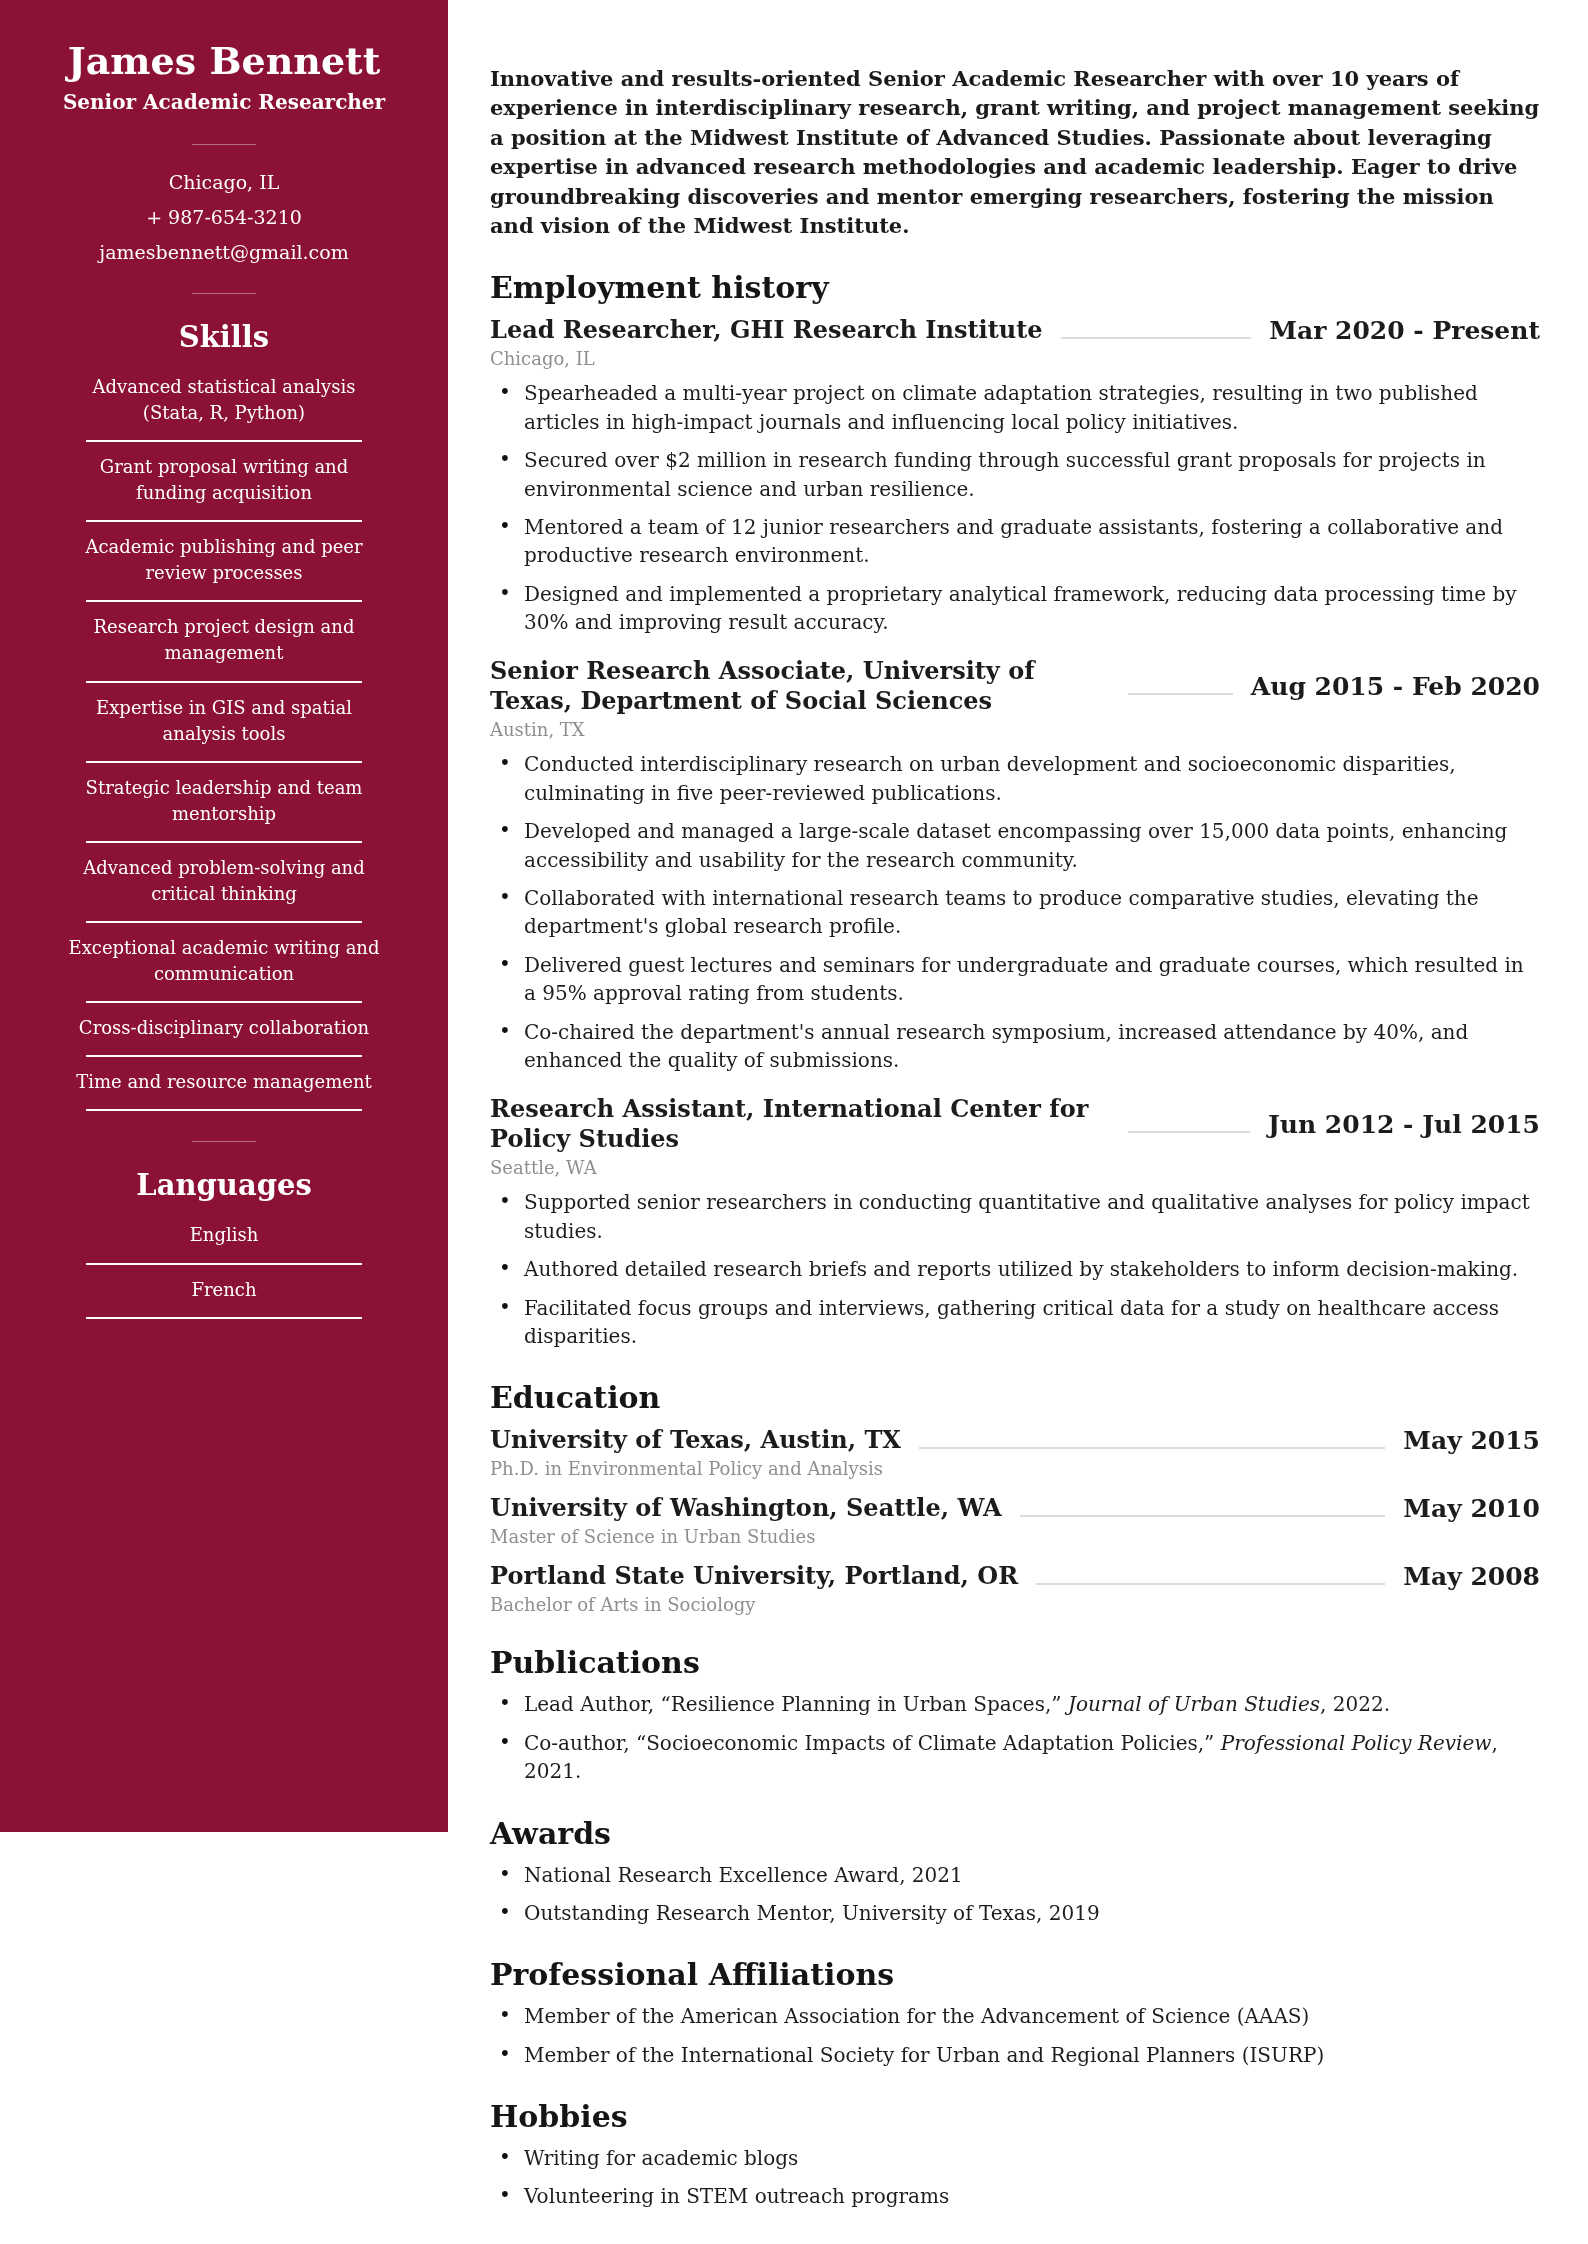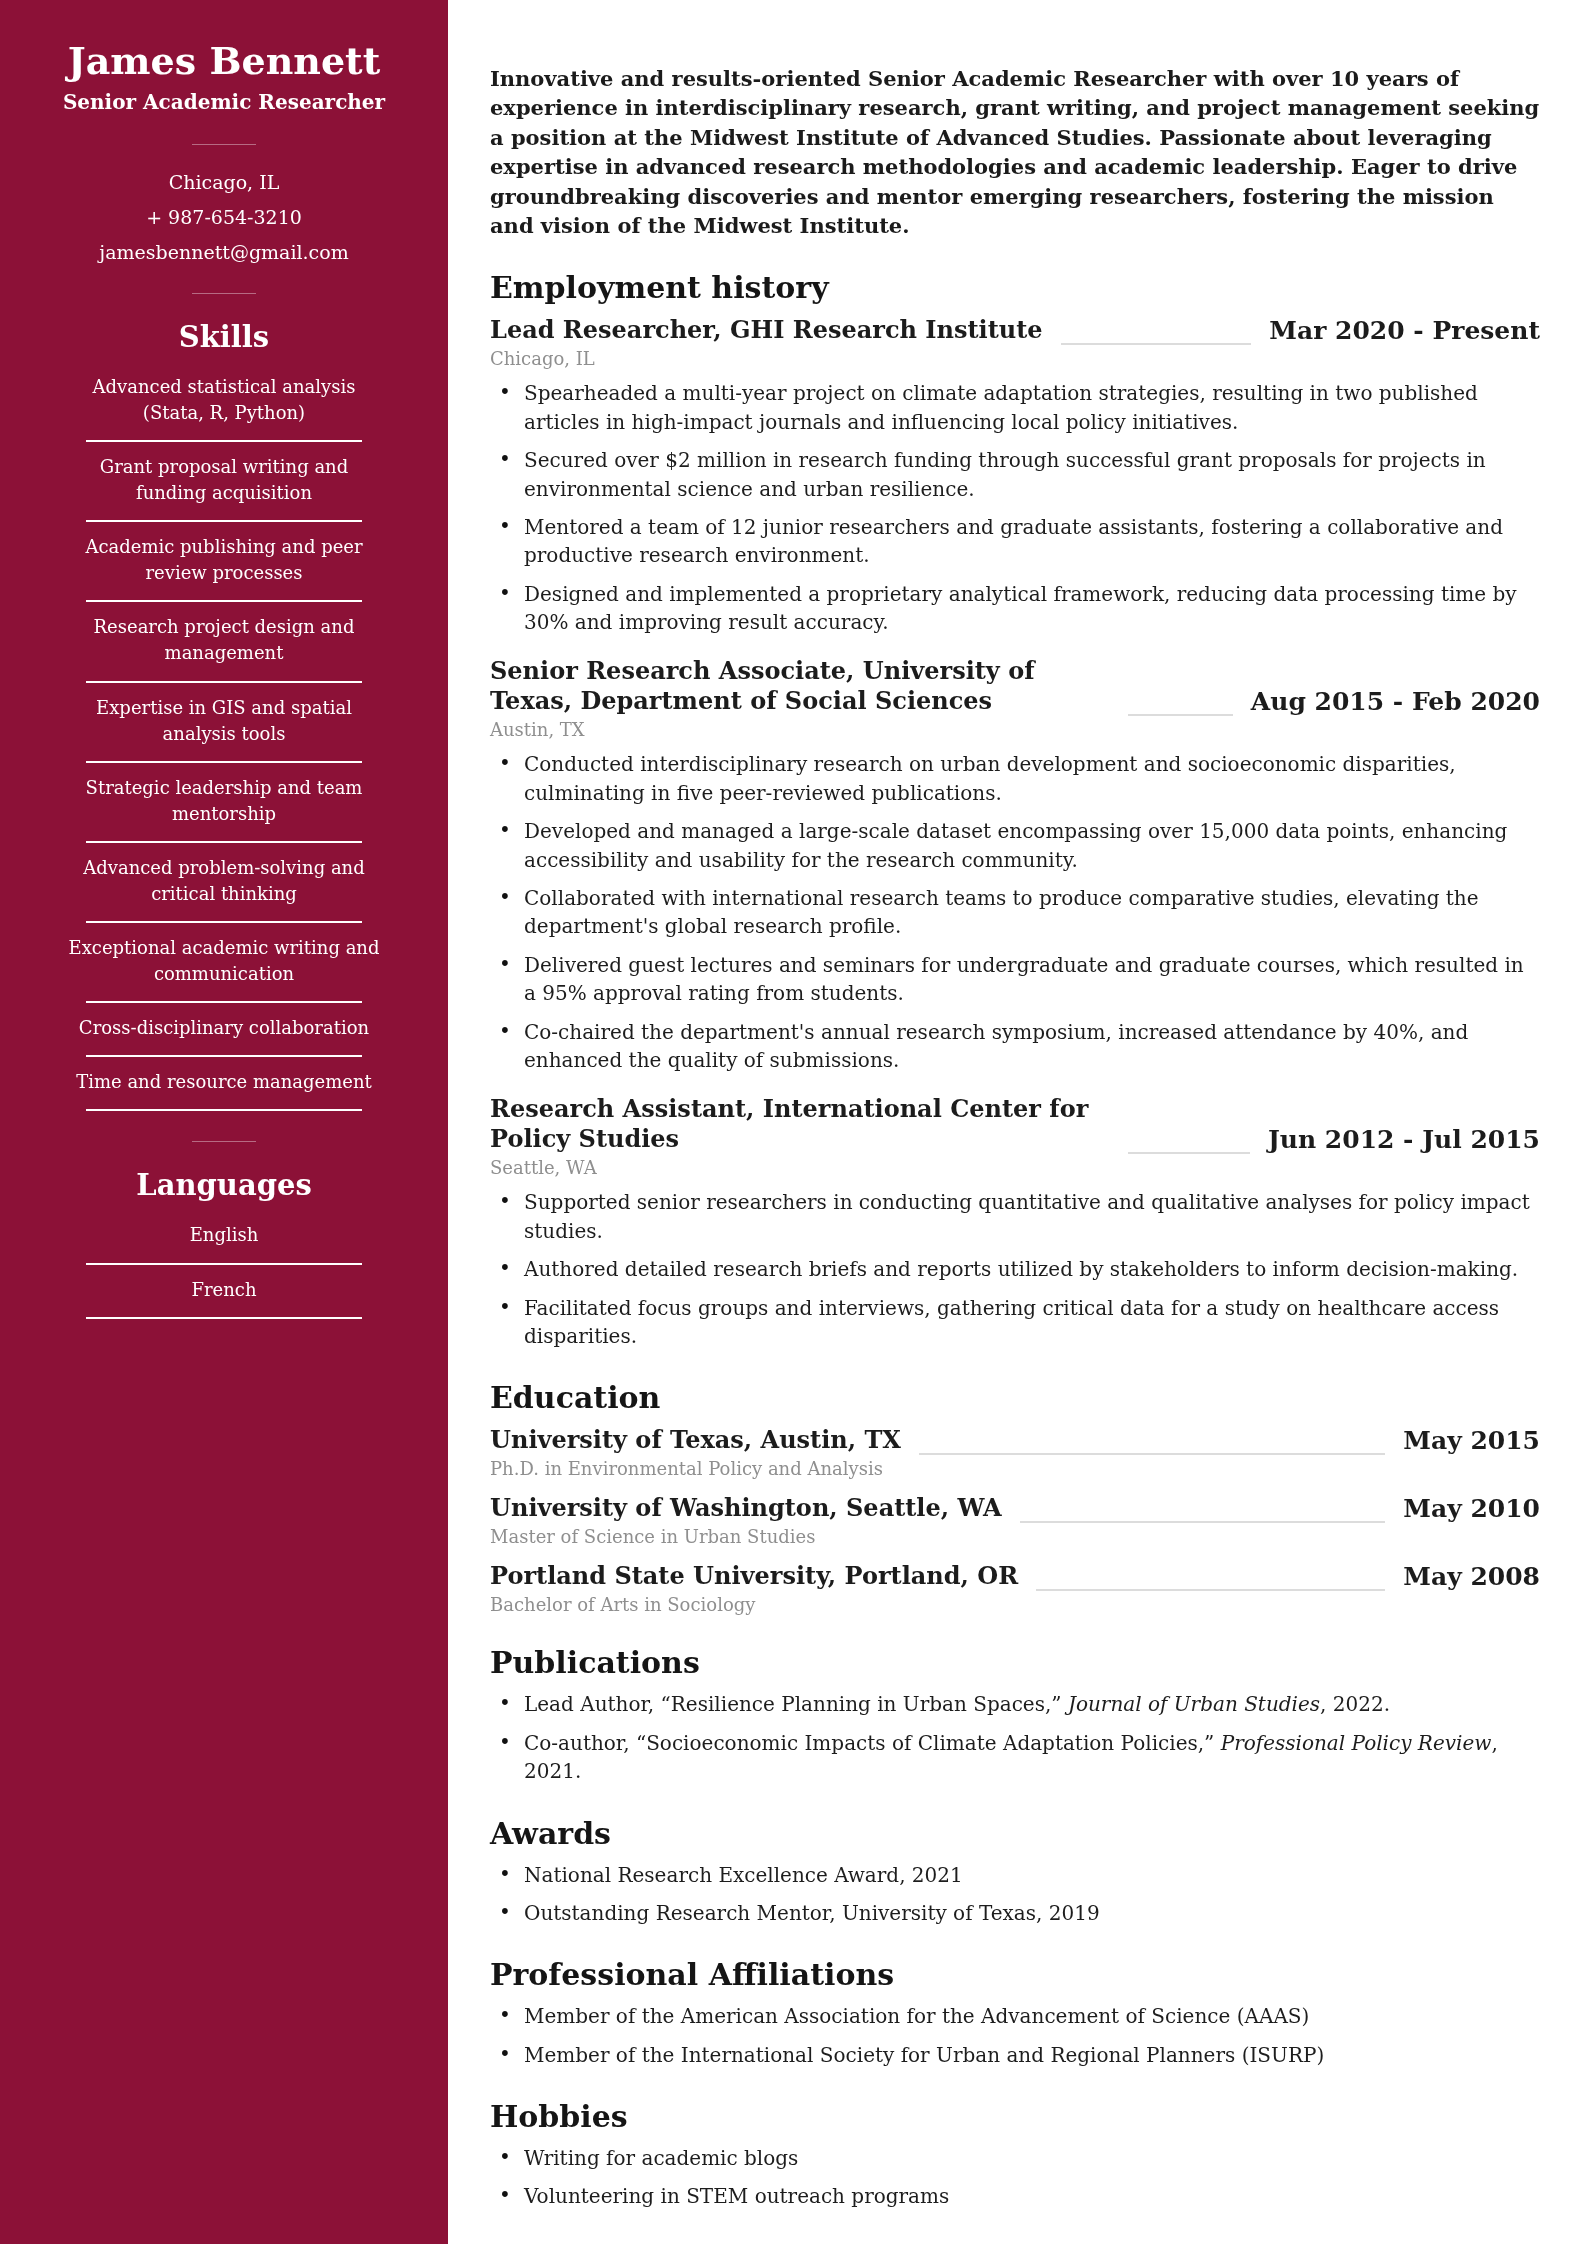--- a/index.html
+++ b/index.html
@@ -2,21 +2,21 @@
 <html><head>
 <meta charset="utf-8">
 <style>
   html,body{margin:0;padding:0;}
   body{
     width:1588px;height:2244px;display:flex;background:#ffffff;
     font-family:"DejaVu Serif","Liberation Serif",serif;color:#1c1c1c;
   }
   
   .sidebar{
-    width:448px;min-width:448px;box-sizing:border-box;height:2244px;
+    width:448px;min-width:448px;box-sizing:border-box;height:1832px;
     background:#8C1137;color:#ffffff;text-align:center;
     padding:40px 62px 0 62px;
   }
   .side-name{font-size:38px;font-weight:700;line-height:1.1;margin:0;}
   .side-title{font-size:20px;font-weight:700;margin:8px 0 0;}
   .soft-rule{border:none;height:1px;background:rgba(255,255,255,.38);width:64px;margin:30px auto 26px;}
   .contact p{font-size:19px;margin:0 0 13px;}
   .side-h{font-size:29px;font-weight:700;margin:6px 0 10px;}
   .side-list{margin:0;padding:0;list-style:none;}
   .side-list li{font-size:18px;line-height:1.45;padding-top:10px;}
@@ -25,21 +25,21 @@
     width:276px;margin:14px auto 2px;
   }
   
   .main{
     box-sizing:border-box;flex:1;padding:64px 48px 0 42px;
   }
   .summary{font-size:21px;font-weight:700;line-height:1.4;margin:0;color:#1b1b1b;}
   .section{margin-top:30px;}
   .section-h{font-size:30px;font-weight:700;margin:0 0 10px;color:#151515;}
   .entry{margin-bottom:20px;}
-  .entry-head{display:flex;align-items:flex-end;gap:18px;}
+  .entry-head{display:flex;align-items:center;gap:18px;}
   .entry-title{font-size:24px;font-weight:700;line-height:1.25;max-width:620px;margin:0;}
   .head-rule{flex:1;height:2px;background:#dcdcdc;margin-top:15px;min-width:40px;}
   .entry-date{font-size:25px;font-weight:700;white-space:nowrap;margin:0;}
   .meta{font-size:18px;color:#8f8f8f;margin:3px 0 10px;}
   .edu-meta{margin-bottom:14px;}
   ul.bullets{margin:0;padding:0;list-style:none;}
   ul.bullets li{
     position:relative;padding-left:34px;margin-bottom:10px;
     font-size:20px;line-height:1.42;color:#1d1d1d;
   }

